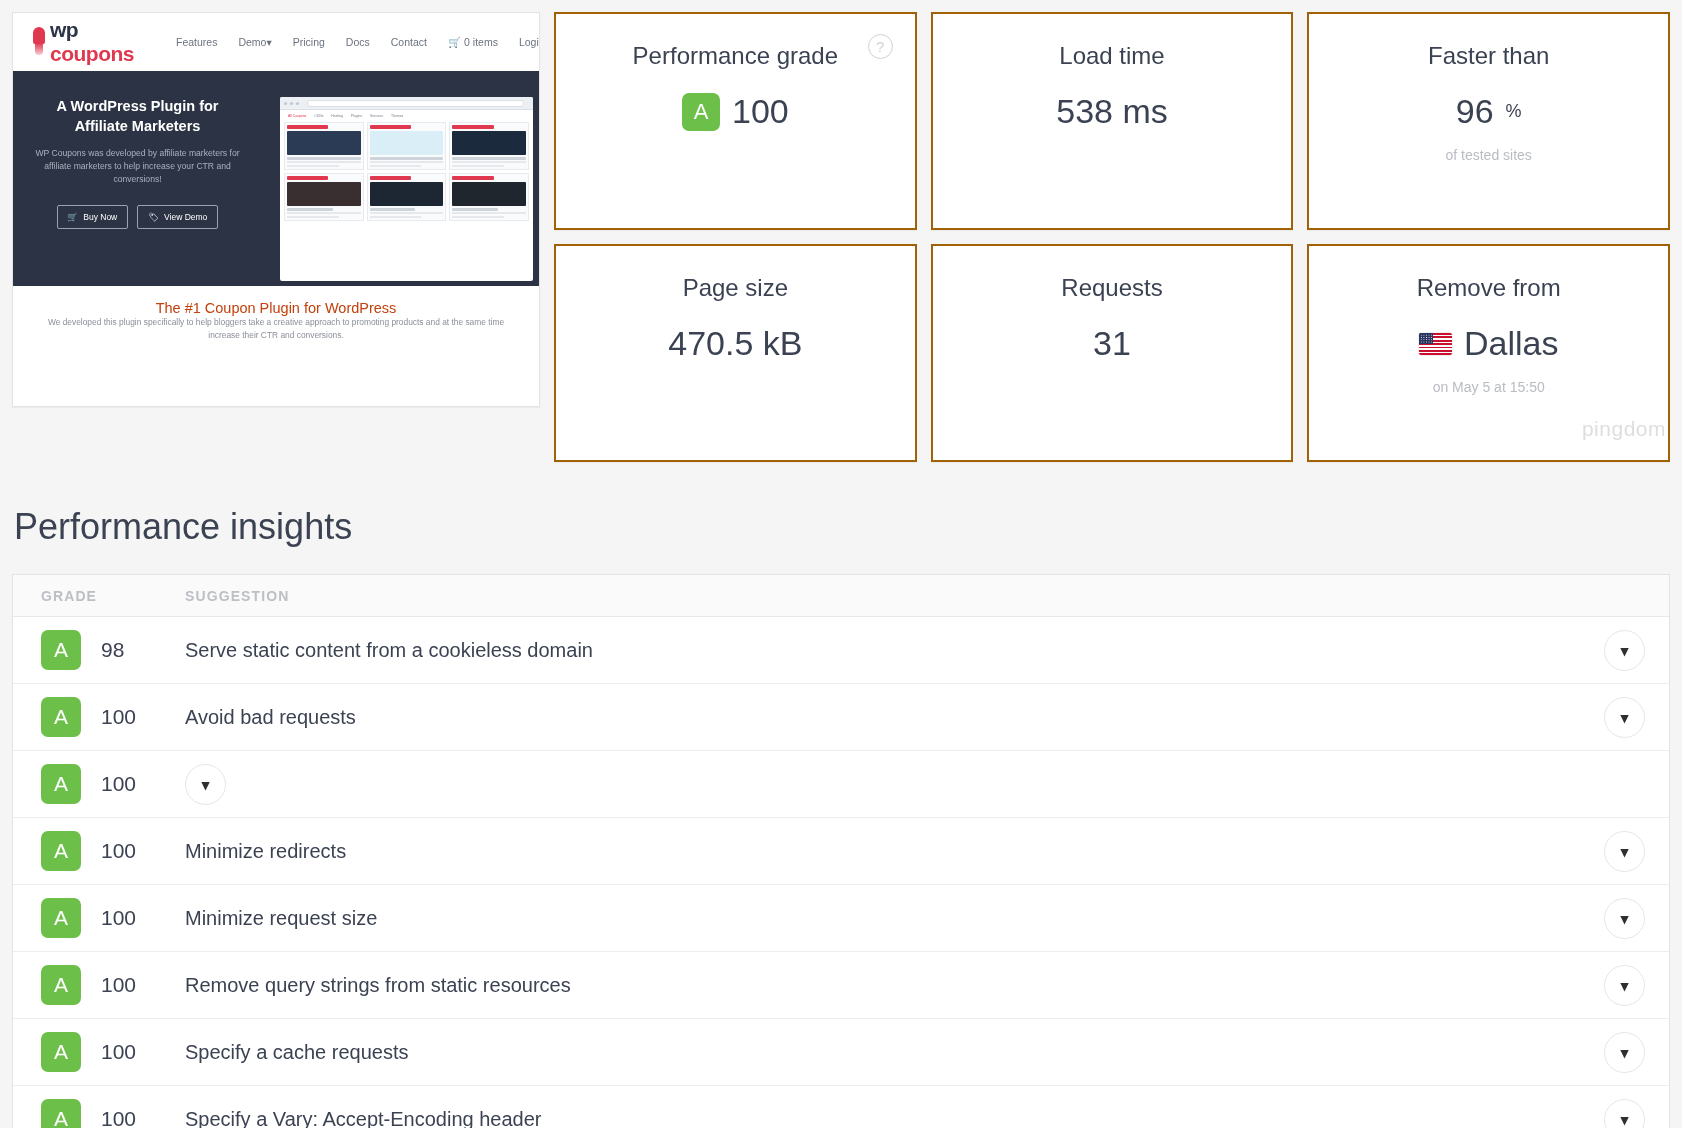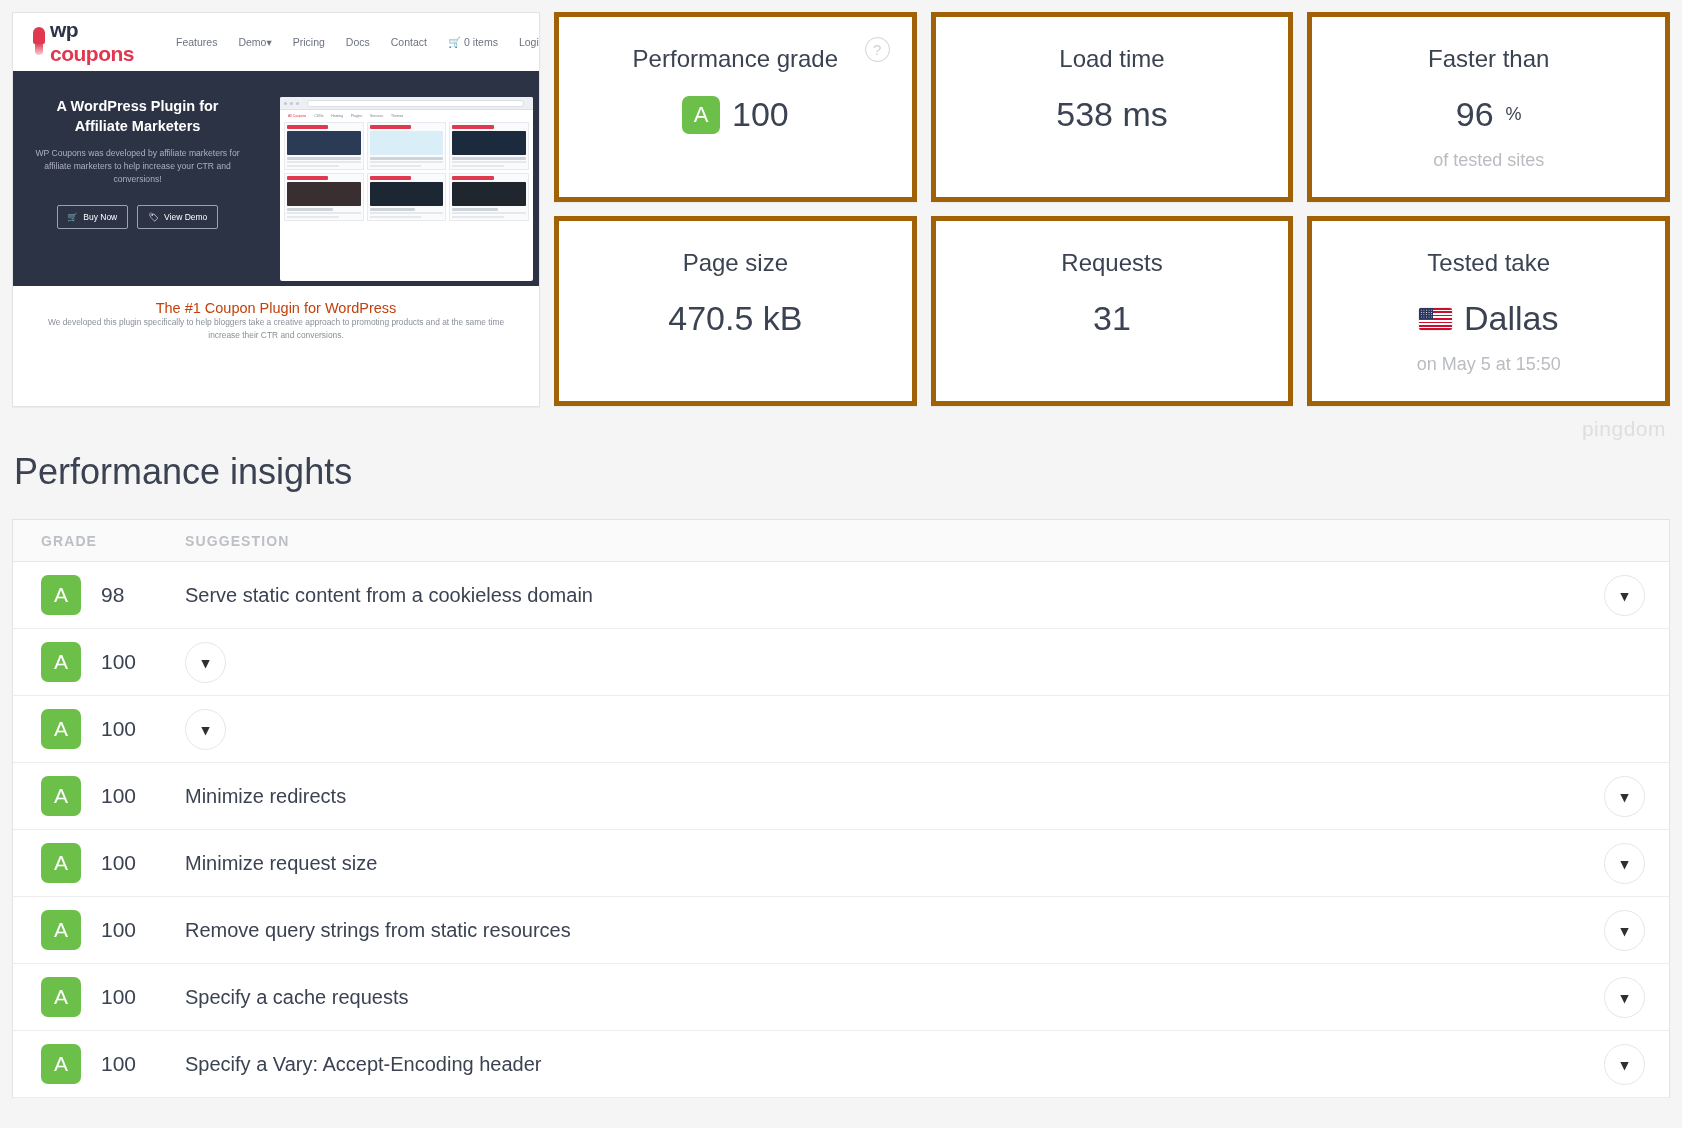--- a/index.html
+++ b/index.html
@@ -94,31 +94,31 @@
   .tile-cap { height: 2.2px; background: #e6e8ec; margin-top: 1.5px; }
 
   .thumb-foot { padding: 14px 34px 0 34px; text-align: center; }
   .thumb-foot h3 { font-size: 14.5px; font-weight: normal; color: #c2410c; }
   .thumb-foot p { font-size: 8.4px; color: #8a8f98; line-height: 1.6; }
 
   
   .metrics { display: flex; flex-direction: column; gap: 14px; flex: 1; }
   .metrics-row { display: flex; gap: 14px; }
   .metric {
-    flex: 1; height: 190px; background: #fff; border: 5px solid #a16207;
+    flex: 1; height: 218px; background: #fff; border: 2px solid #a16207;
     box-shadow: 0 1px 1px rgba(0,0,0,.04);
     display: flex; flex-direction: column; align-items: center;
     justify-content: flex-start; padding-top: 28px; position: relative;
   }
   .metric-label { font-size: 24px; color: #3b4252; font-weight: normal; }
   .metric-value {
     font-size: 34px; color: #3b4252; margin-top: 22px;
     display: flex; align-items: center; gap: 12px; font-weight: normal;
   }
-  .metric-sub { font-size: 18px; color: #b9bcc1; margin-top: 16px; }
+  .metric-sub { font-size: 14px; color: #b9bcc1; margin-top: 16px; }
   .unit { font-size: 18px; color: #3b4252; }
   .help-icon {
     position: absolute; right: 22px; top: 20px;
     width: 25px; height: 25px; border-radius: 50%;
     border: 1.6px solid #cfd2d6; color: #cfd2d6;
     font-size: 15px; display: flex; align-items: center; justify-content: center;
   }
   .grade-badge {
     width: 38px; height: 38px; border-radius: 7px; background: #6cc04a;
     color: #fff; font-size: 22px; display: flex;
@@ -327,21 +327,21 @@
           <div class="metric-label">Page size</div>
           <div class="metric-value">470.5 kB</div>
         </div>
 
         <div class="metric">
           <div class="metric-label">Requests</div>
           <div class="metric-value">31</div>
         </div>
 
         <div class="metric">
-          <div class="metric-label">Tested take</div>
+          <div class="metric-label">Remove from</div>
           <div class="metric-value">
             <span class="flag">
               <span class="stripes"></span>
                 <span class="canton"></span>
             </span>
             <span>Dallas</span>
           </div>
           <div class="metric-sub">on May 5 at 15:50</div>
         </div>
 
@@ -368,20 +368,21 @@
       <div class="chev-btn">
           <span class="chev">▾</span>
         </div>
     </div>
 
     <div class="t-row">
       <div class="c-grade">
         <span class="row-badge">A</span>
         <span class="row-score">100</span>
       </div>
+      <div class="c-sugg">Avoid bad requests</div>
       <div class="chev-btn">
           <span class="chev">▾</span>
         </div>
     </div>
 
     <div class="t-row">
       <div class="c-grade">
         <span class="row-badge">A</span>
         <span class="row-score">100</span>
       </div>

